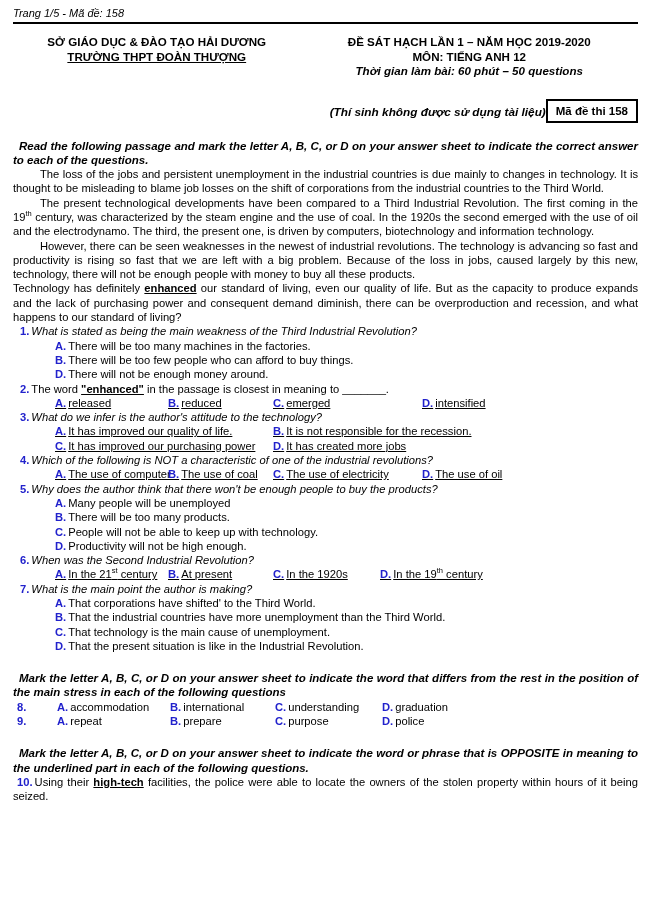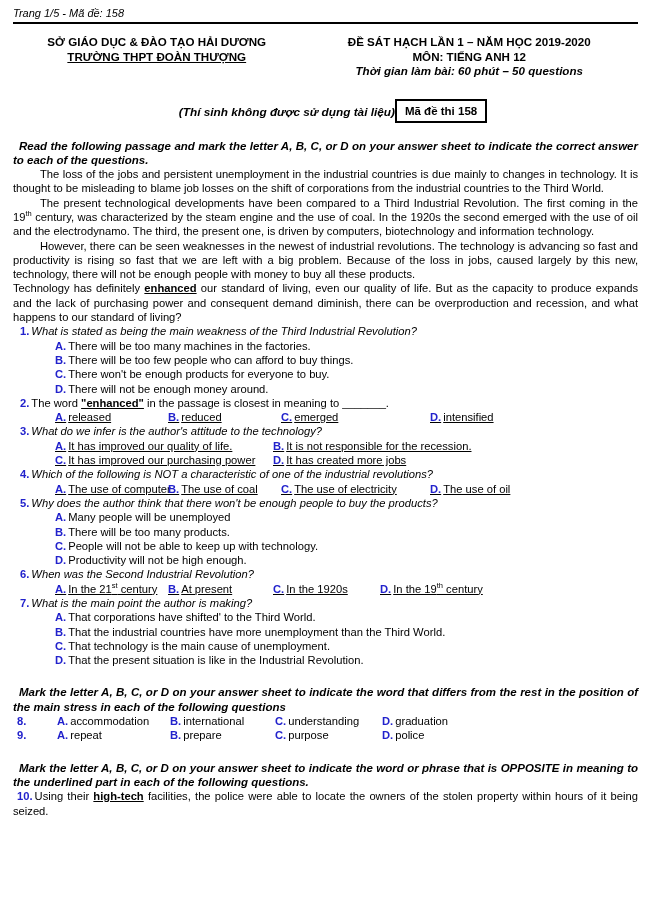--- a/index.html
+++ b/index.html
@@ -14,21 +14,21 @@
   .page-label { text-align:left; font-style:italic; font-size:11px; line-height:14px; }
   .top-rule { border-bottom:2px solid #000; margin-top:2px; }
 
   .header-cols { display:flex; margin-top:11px; }
   .hcol-left  { width:46%; text-align:center; }
   .hcol-right { width:54%; text-align:center; }
   .h-bold { font-weight:bold; font-size:11.6px; line-height:14.5px; }
   .school { text-decoration:underline; }
   .duration { font-weight:bold; font-style:italic; font-size:11.6px; line-height:14.5px; }
 
-  .note-row { display:flex; justify-content:center; align-items:flex-start; margin-top:20px; }
+  .note-row { display:flex; justify-content:flex-end; align-items:flex-start; margin-top:20px; }
   .note { font-weight:bold; font-style:italic; font-size:11.8px; margin-left:15px; margin-top:6px; }
   .code-box { border:2px solid #000; font-weight:bold; font-size:11.5px; padding:4px 8px; }
 
   .content { margin-top:16px; font-size:11.2px; line-height:14.3px; }
 
   .instr { font-weight:bold; font-style:italic; font-size:11.5px; text-align:justify; text-indent:6px; }
   .para  { text-align:justify; }
   .pind  { text-indent:27px; }
   .bu    { font-weight:bold; text-decoration:underline; }
   sup    { font-size:7.5px; line-height:0; }
@@ -37,21 +37,21 @@
   .num { margin-right:2px; }
   .letter { margin-right:2px; }
   .qline { text-indent:7px; }
   .qit { font-style:italic; }
 
   .opt-stack > div { padding-left:42px; }
   .opt-row { display:flex; margin-left:42px;text-decoration:underline; }
   .oc { flex:none; white-space:nowrap; }
   .w1  { width:113px; }
   .w2  { width:105px; }
-  .w3a { width:149px;margin-left:8px; } 
+  .w3a { width:149px; } 
   .w3b { width:107px; } 
   .c2  { width:218px; } 
 
   .qnum-row { display:flex; margin-left:4px; }
   .qn { width:38px; flex:none; }
 
   .gap { height:18px; }
   .q10line { text-align:justify; text-indent:4px; }
 </style>
 </head>
@@ -86,21 +86,20 @@
     <p class="para pind">The loss of the jobs and persistent unemployment in the industrial countries is due mainly to changes in technology. It is thought to be misleading to blame job losses on the shift of corporations from the industrial countries to the Third World.</p>
     <p class="para pind"><span>The present technological developments have been compared to a Third Industrial Revolution. The first coming in the 19</span><sup>th</sup><span> century, was characterized by the steam engine and the use of coal. In the 1920s the second emerged with the use of oil and the electrodynamo. The third, the present one, is driven by computers, biotechnology and information technology.</span></p>
     <p class="para pind">However, there can be seen weaknesses in the newest of industrial revolutions. The technology is advancing so fast and productivity is rising so fast that we are left with a big problem. Because of the loss in jobs, caused largely by this new, technology, there will not be enough people with money to buy all these products.</p>
     <p class="para"><span>Technology has definitely </span><span class="bu">enhanced</span><span> our standard of living, even our quality of life. But as the capacity to produce expands and the lack of purchasing power and consequent demand diminish, there can be overproduction and recession, and what happens to our standard of living?</span></p>
 
     <div>
       <p class="qline"><span class="num">1.</span><span class="qit">What is stated as being the main weakness of the Third Industrial Revolution?</span></p>
       <div class="opt-stack">
         <div><span class="letter">A.</span><span>There will be too many machines in the factories.</span></div>
         <div><span class="letter">B.</span><span>There will be too few people who can afford to buy things.</span></div>
-        <div><span class="letter">C.</span><span>There won't be enough products for everyone to buy.</span></div>
         <div><span class="letter">D.</span><span>There will not be enough money around.</span></div>
       </div>
     </div>
 
     <div>
       <p class="qline"><span class="num">2.</span><span>The word </span><span class="bu">"enhanced"</span><span> in the passage is closest in meaning to _______.</span></p>
       <div class="opt-row">
         <span class="oc w1"><span class="letter">A.</span><span>released</span></span>
         <span class="oc w2"><span class="letter">B.</span><span>reduced</span></span>
         <span class="oc w3a"><span class="letter">C.</span><span>emerged</span></span>

